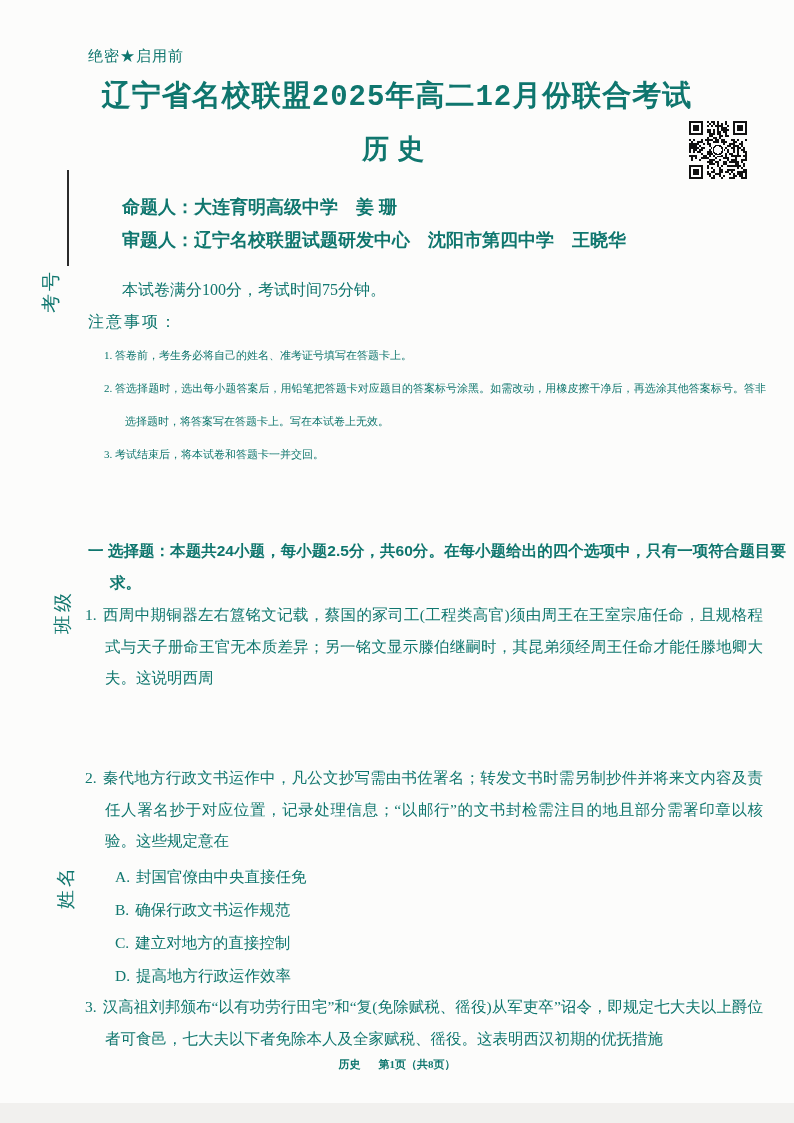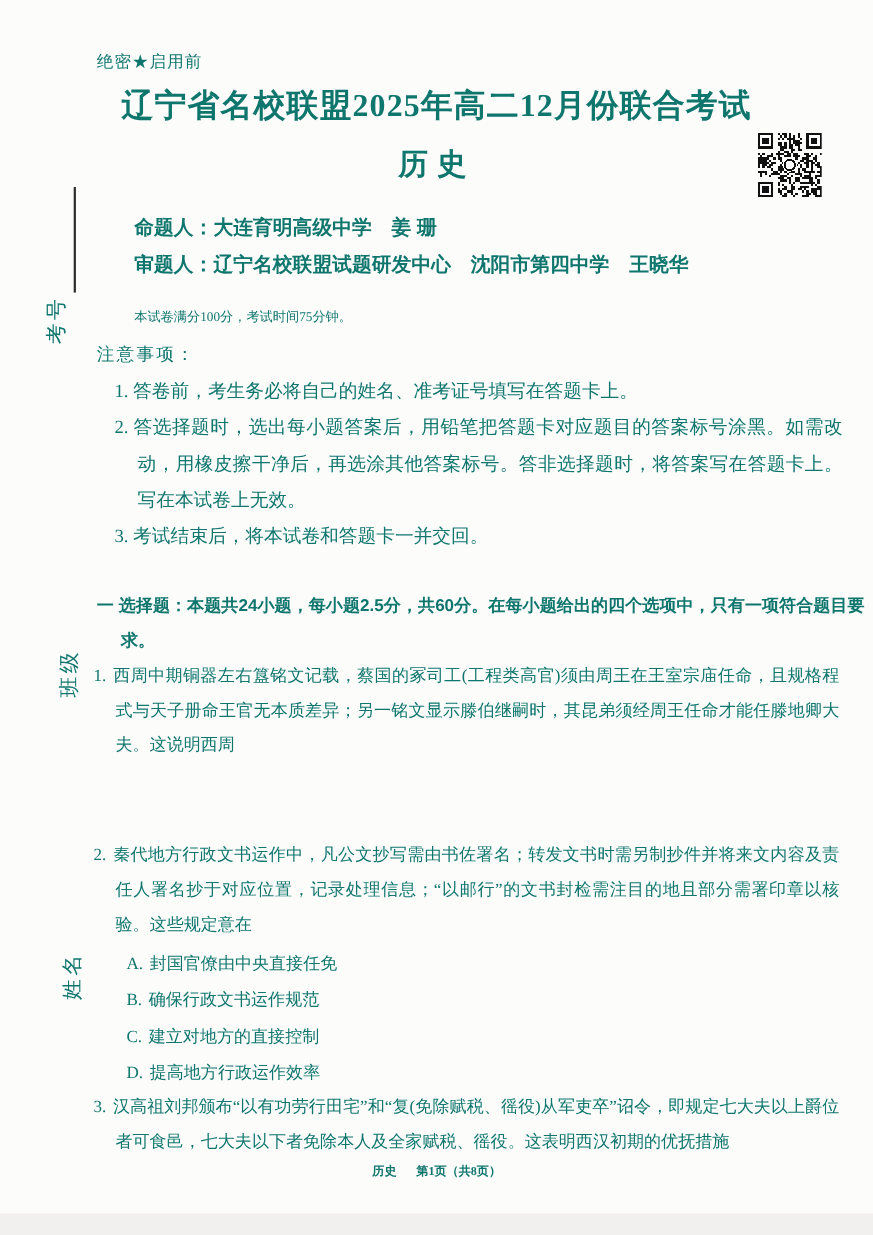--- a/index.html
+++ b/index.html
@@ -2,33 +2,33 @@
 <html lang="zh"><head>
 <meta charset="utf-8">
 <style>
   html,body{margin:0;padding:0;}
   .page{
     position:relative;width:794px;height:1123px;background:#fcfcfb;
     font-family:"Liberation Serif", serif;color:#0f766e;overflow:hidden;
   }
   .classification{position:absolute;left:88px;top:47px;font-size:15px;letter-spacing:1px;}
   .title{position:absolute;left:0;right:0;top:76px;margin:0;text-align:center;
-         font-size:29px;font-weight:bold;letter-spacing:1px;}
+         font-size:29px;font-weight:bold;letter-spacing:1px;font-family:Liberation Mono, monospace;}
   .subject{position:absolute;left:0;right:0;top:131px;margin:0;text-align:center;
          font-size:27px;font-weight:bold;letter-spacing:8px;}
   .qr{position:absolute;left:689px;top:121px;width:58px;height:58px;}
   .qr svg{width:100%;height:100%;shape-rendering:crispEdges;}
   .staff{position:absolute;left:122px;font-family:"Liberation Sans",sans-serif;
          font-weight:bold;font-size:18px;white-space:nowrap;text-align:center;}
   .setter{top:195px;}
   .reviewer{top:228px;}
-  .exam-info{position:absolute;left:122px;top:280px;font-size:12px;}
+  .exam-info{position:absolute;left:122px;top:280px;font-size:16px;}
   .notice-title{position:absolute;left:88px;top:312px;font-size:16px;letter-spacing:2px;}
   .notice-list{position:absolute;left:104px;top:339px;width:662px;}
-  .notice-item{margin:0;font-size:17px;line-height:33px;text-align:justify;
+  .notice-item{margin:0;font-size:11px;line-height:33px;text-align:justify;
          padding-left:21px;text-indent:-21px;}
   .section-heading{position:absolute;left:88px;top:535px;width:676px;margin:0;
          font-family:"Liberation Sans",sans-serif;font-weight:bold;font-size:15.5px;
          line-height:32px;text-align:justify;padding-left:22px;text-indent:-22px;}
   .question{position:absolute;left:85px;width:678px;}
   .q1{top:599px;} .q2{top:762px;} .q3{top:991px;}
   .stem{margin:0;font-size:15.5px;line-height:31.5px;text-align:justify;
          padding-left:20px;text-indent:-20px;}
   .qnum{margin-right:6px;}
   .onum{margin-right:6px;}

